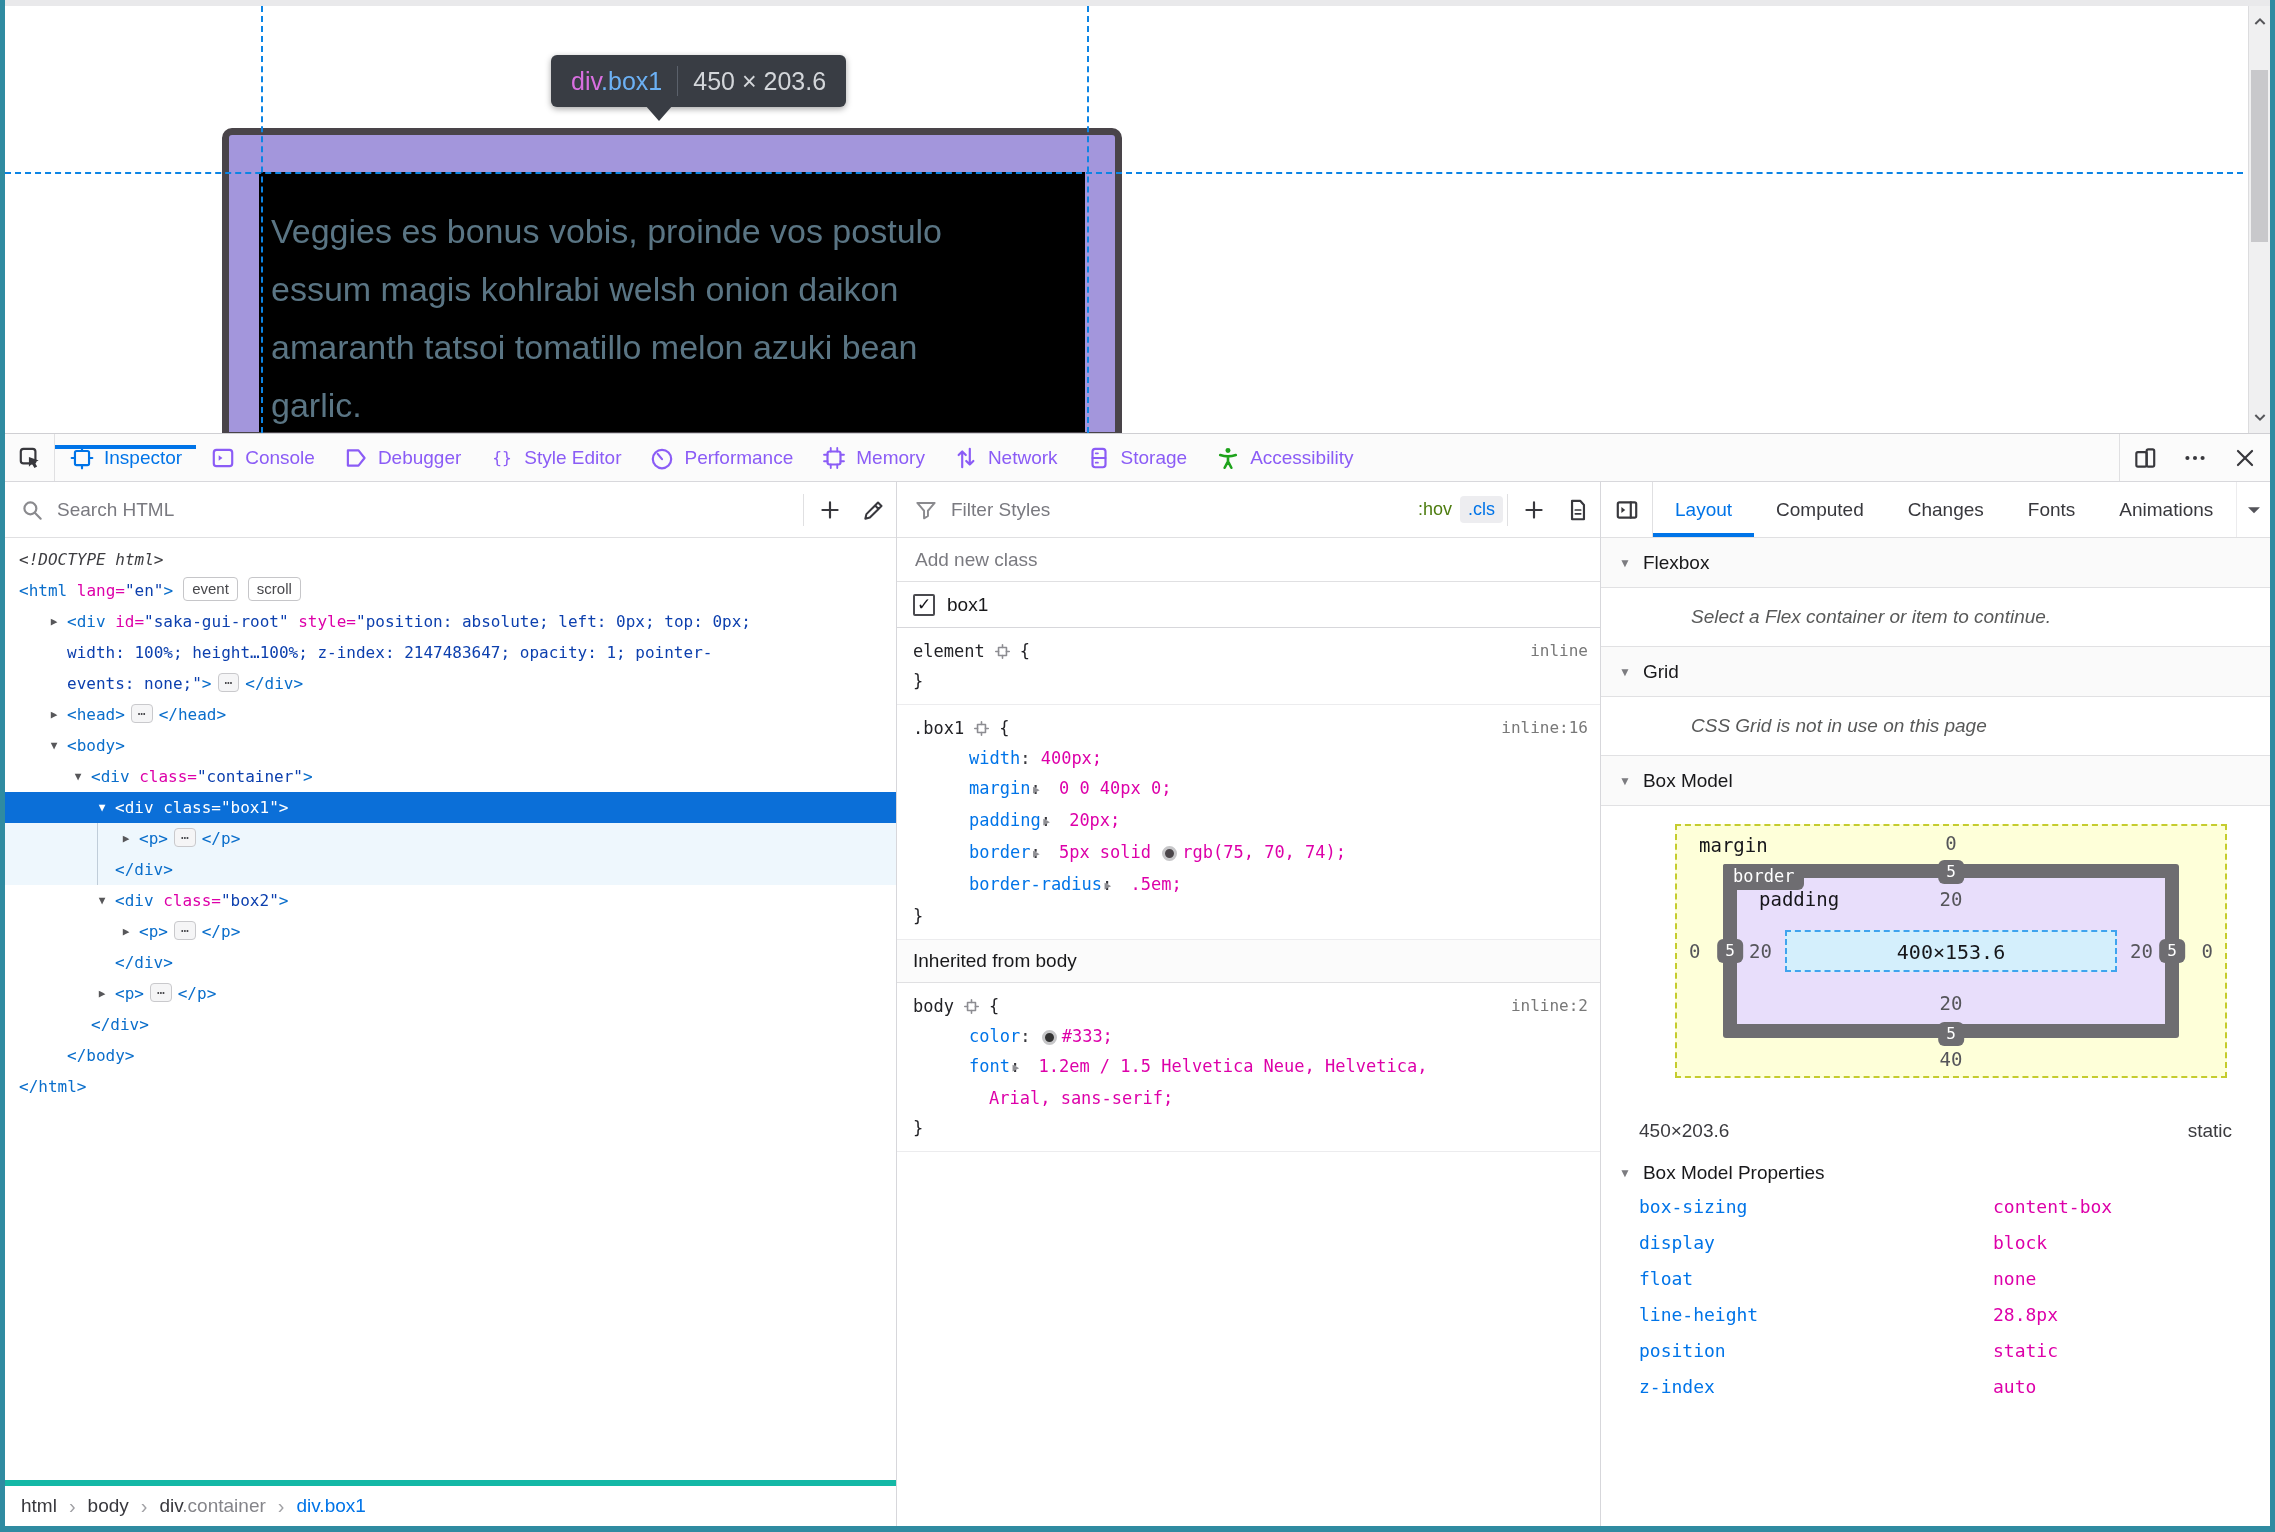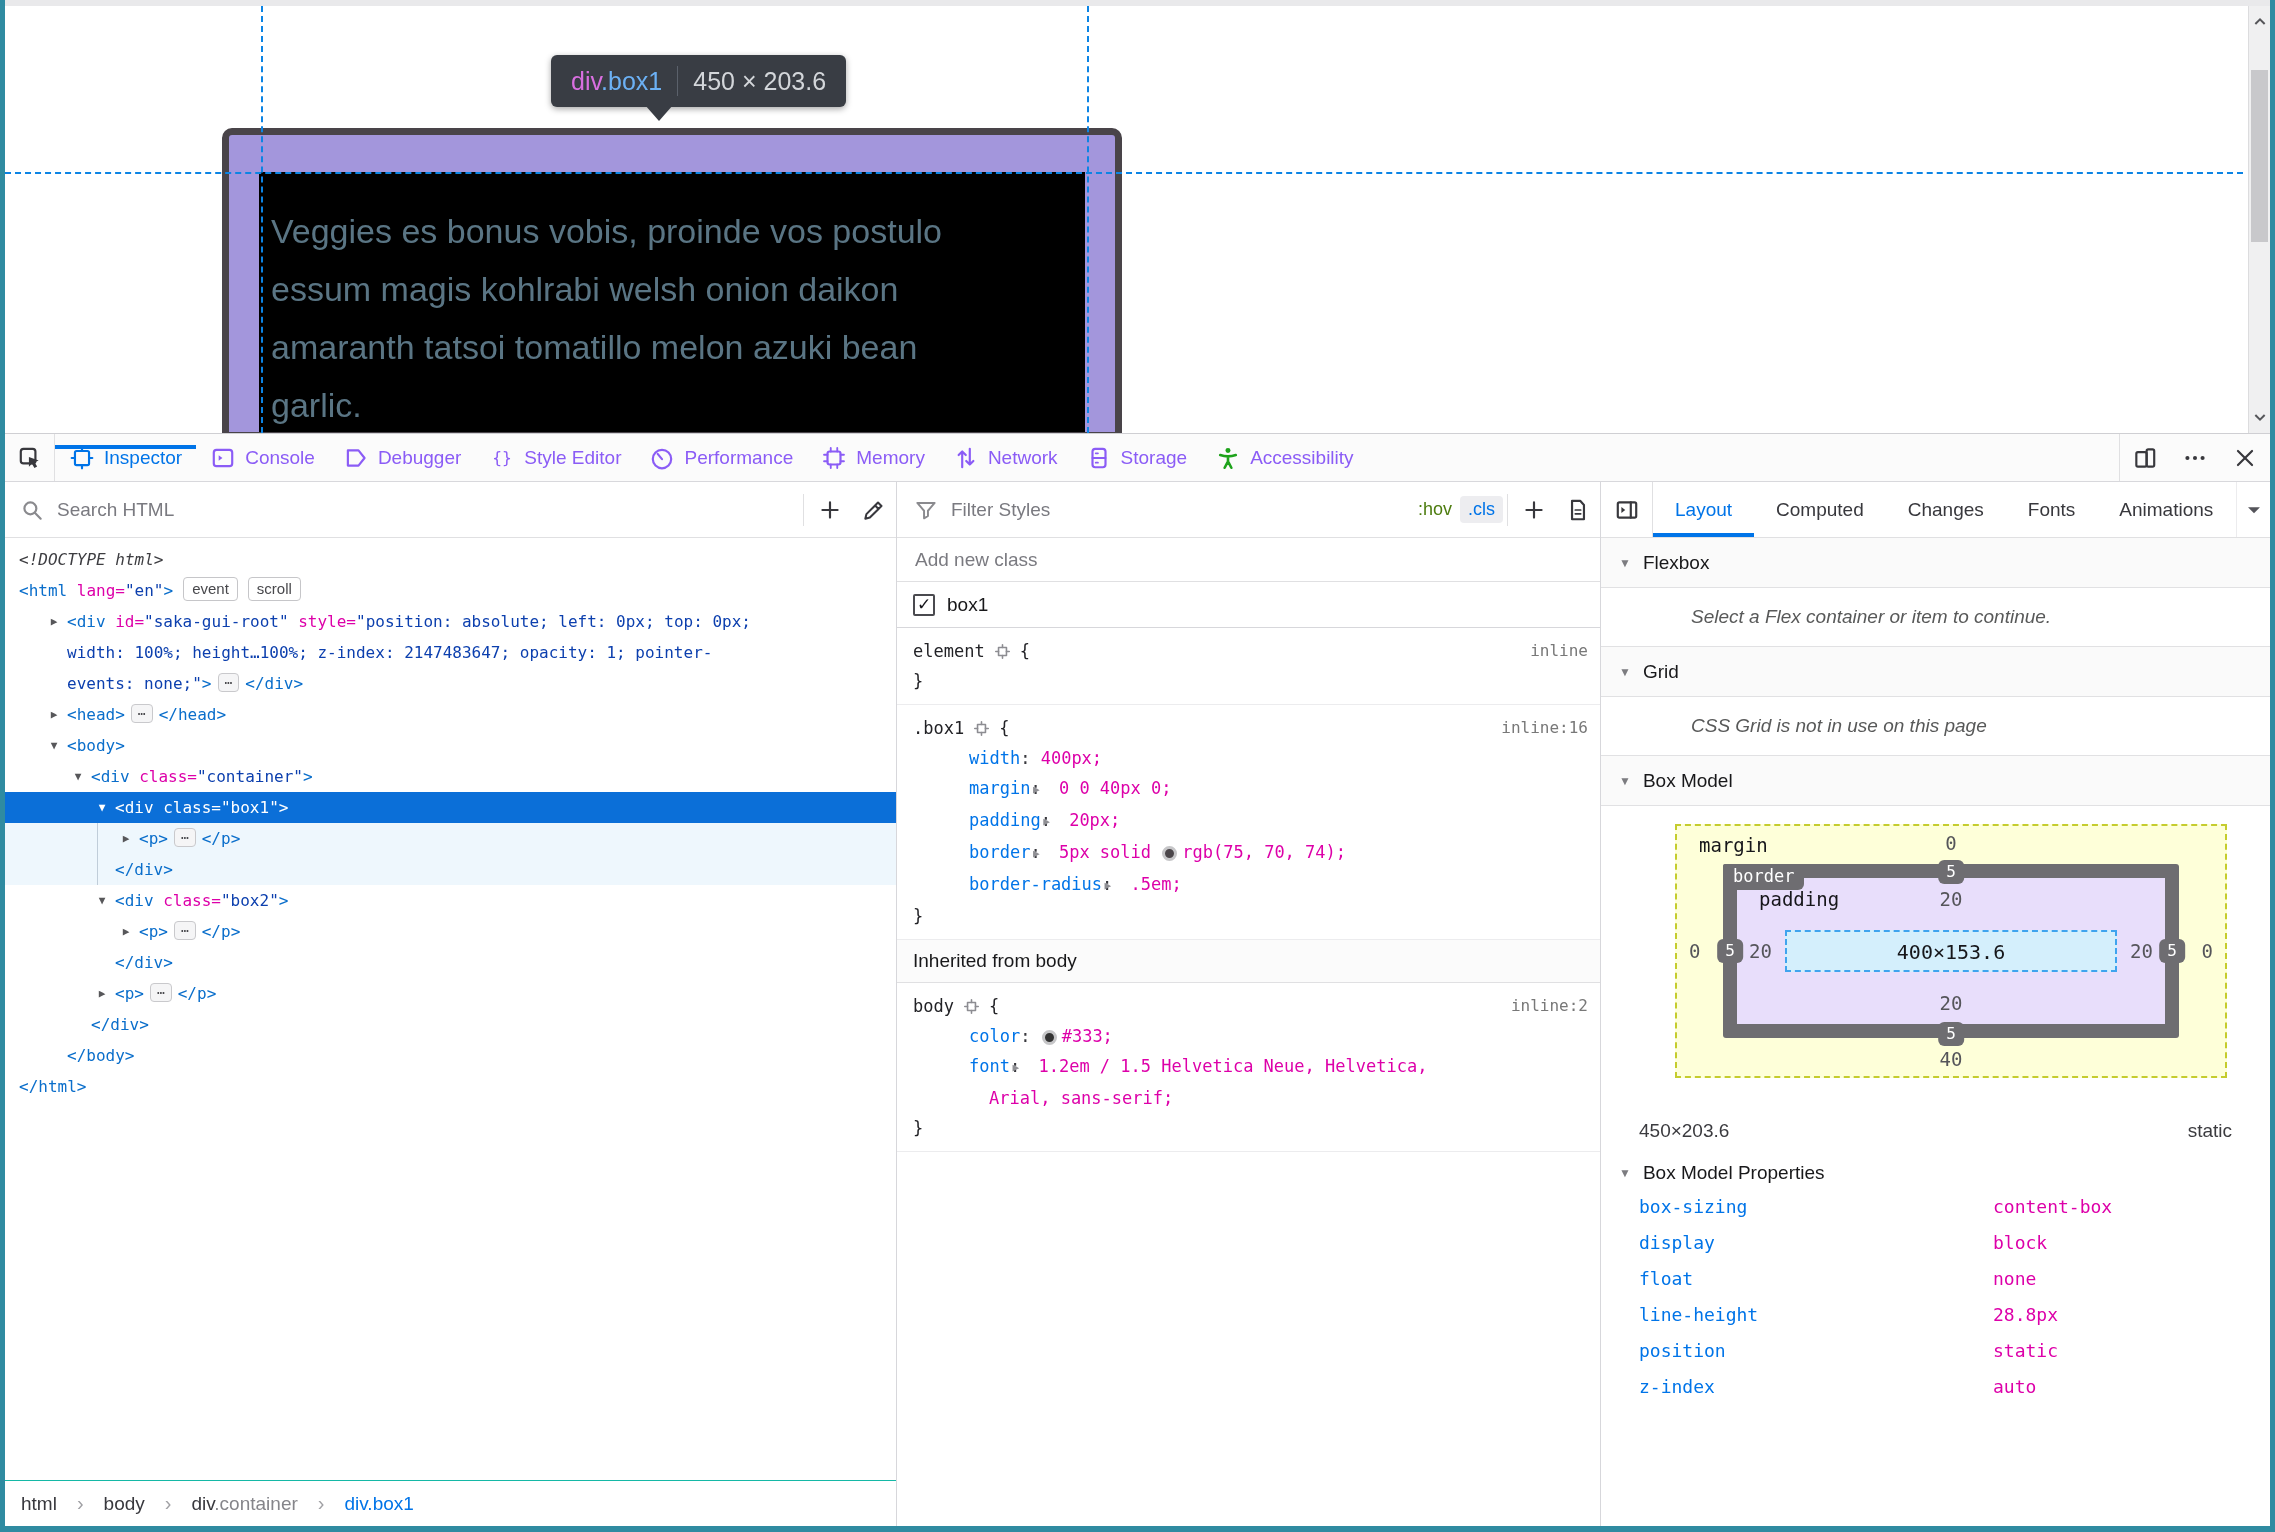--- a/index.html
+++ b/index.html
@@ -78,21 +78,21 @@
   .tk-d{color:#3d3d41;font-style:italic;}
   .tk-t{color:#0a6ecb;}
   .tk-a{color:#dd00a9;}
   .tk-v{color:#0c3fae;}
   .badge{display:inline-block;margin-left:10px;border:1px solid #c6c6c9;border-radius:4px;padding:0 8px;font-family:"Liberation Sans",sans-serif;font-size:15px;line-height:22px;color:#48484c;background:#fff;vertical-align:2px;}
   .chip{display:inline-block;margin:0 6px;border:1px solid #c9c9cc;border-radius:4px;padding:0 6px;font-size:13px;line-height:17px;background:#f5f5f6;color:#4a4a4e;vertical-align:2px;}
   .m-line.sel{background:#0b6fd8;}
   .m-line.sel span{color:#fff;border-color:#fff;background:transparent;}
   .m-line.hl{background:#eef7fd;}
   .m-line.hl::before{content:"";position:absolute;left:92px;top:0;bottom:0;width:1px;background:#c0cdd9;}
-  #breadcrumb-bar{height:46px;border-top:1px solid #14b8a6;display:flex;align-items:center;gap:20px;padding-left:16px;font-size:19px;flex:none;background:#fff;}
+  #breadcrumb-bar{height:46px;border-top:6px solid #14b8a6;display:flex;align-items:center;gap:12px;padding-left:16px;font-size:19px;flex:none;background:#fff;}
   .bc-item{color:#38383d;cursor:pointer;}
   .bc-item .bc-suffix{color:#85858a;}
   .bc-item.sel{color:#0074e8;}
   .bc-sep{color:#a0a0a4;font-size:20px;}
 
   
   #panel-rules{width:704px;flex:none;border-right:1px solid #d7d7db;display:flex;flex-direction:column;min-height:0;background:#fff;}
   #rules-funnel{color:#8a8a8e;margin:0 10px 0 16px;}
   .pseudo-btn{font-size:18px;color:#4d7c0f;padding:3px 8px;border-radius:4px;cursor:pointer;white-space:nowrap;}
   .pseudo-btn.on{color:#0074e8;background:#ededf0;}

